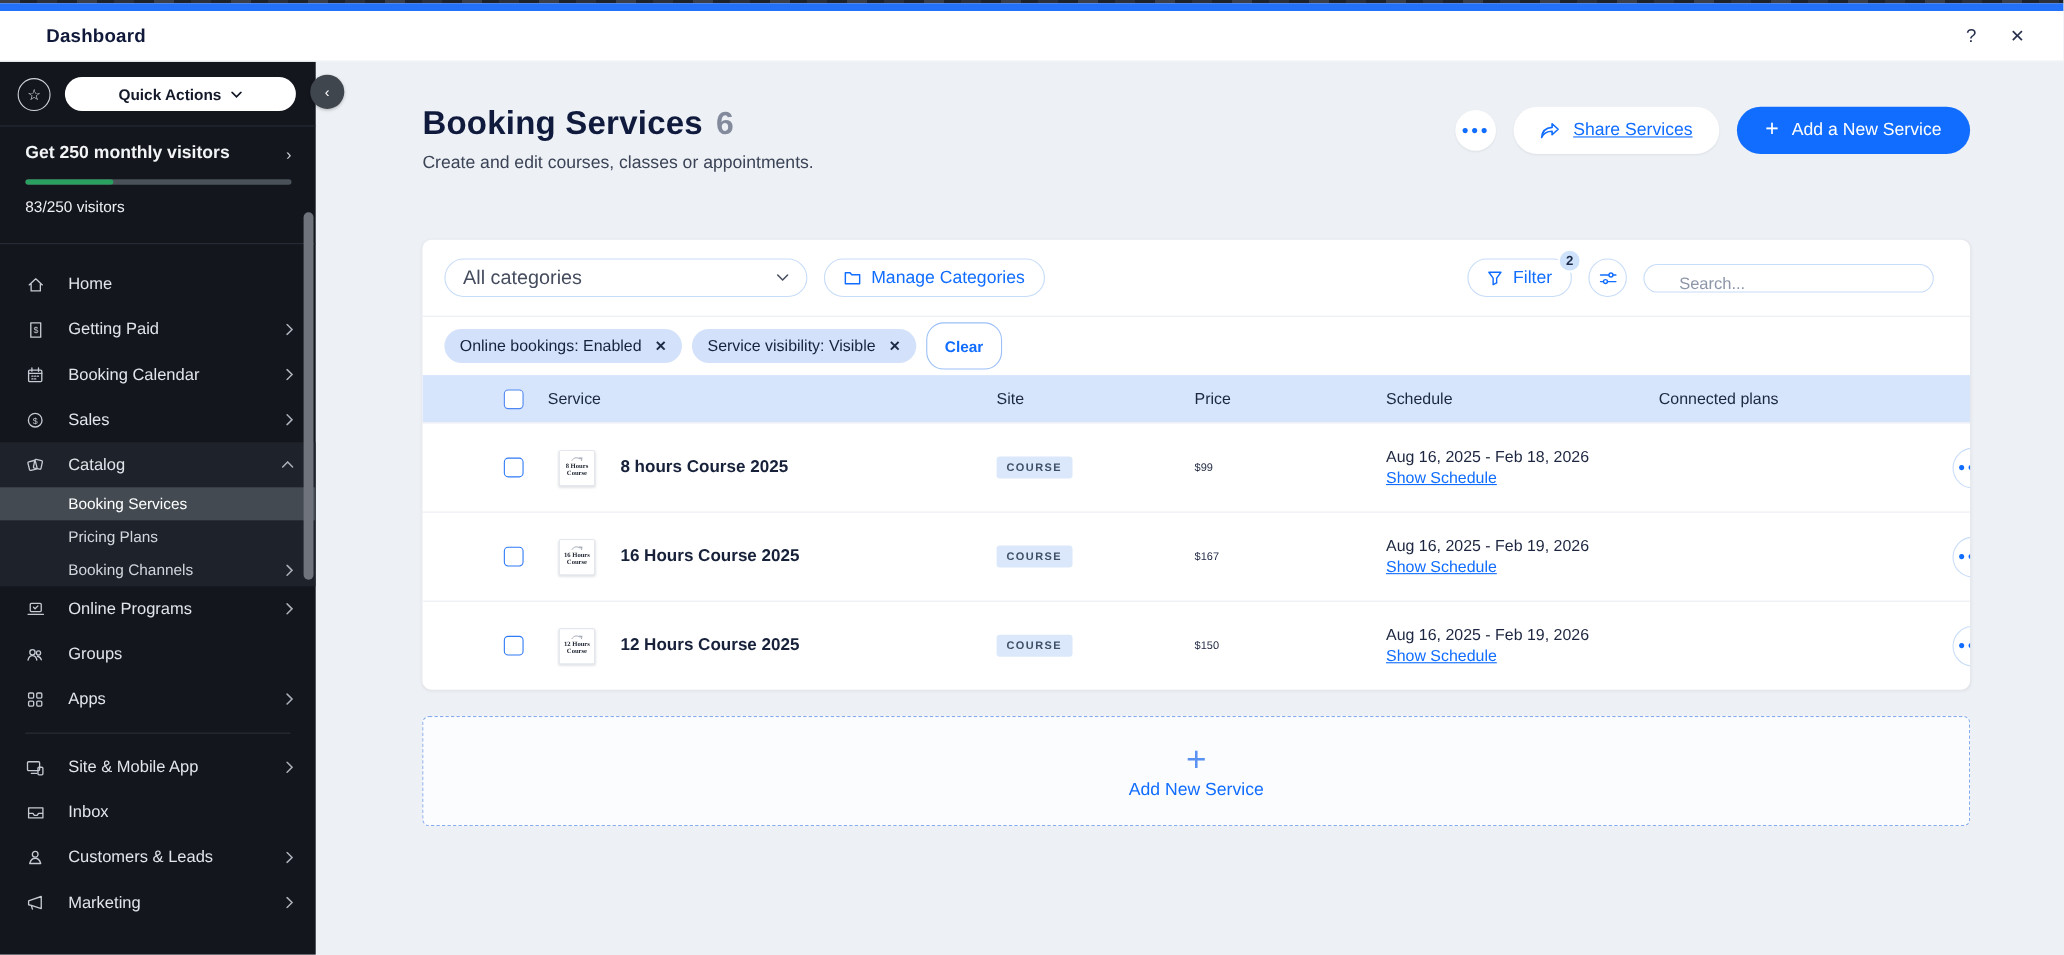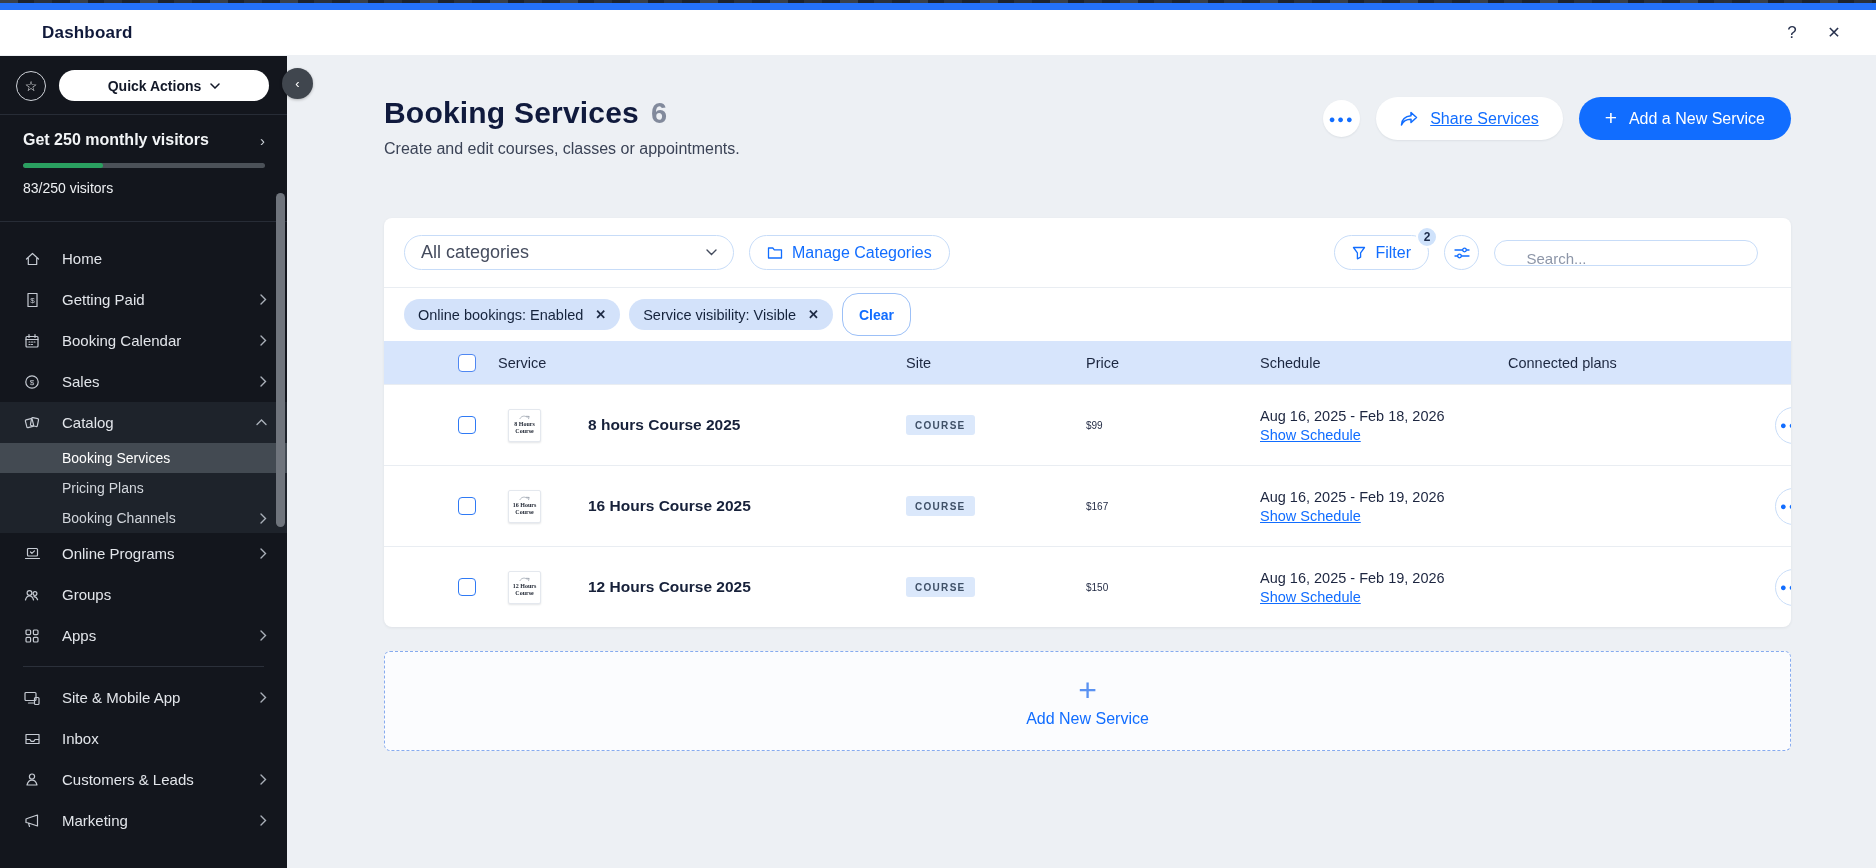--- a/index.html
+++ b/index.html
@@ -80,21 +80,21 @@
 
   .grid { display:grid; grid-template-columns:67px 408px 180px 174px 248px 240px 90px; align-items:center;padding-left:47px; }
   .thead { height:43px; background:#d7e5fc; font-size:14.5px; color:#1c2740; }
   .cb { width:18px; height:18px; background:#fff; border:1.5px solid #4f87f2; border-radius:4px; margin-left:27px; cursor:pointer; }
   .row { height:81px; border-top:1px solid #e9edf2; }
   .row .cb { border-color:#2f7af5; }
   .svc-cell { display:flex; align-items:center; gap:23px; padding-left:10px; }
   .thumb { width:33px; height:33px; background:#fff; border:1px solid #e4e8ee; border-radius:2px; box-shadow:0 1px 2px rgba(22,45,61,.12); display:flex; flex-direction:column; align-items:center; justify-content:center; line-height:1.15; flex:0 0 33px; }
   .thumb .mark { color:#9aa2ad; margin-bottom:1px; display:flex; }
   .thumb .t { font-family:"Liberation Serif", serif; font-size:6px; font-weight:bold; color:#1c2330; white-space:nowrap; }
-  .svc-title { font-size:15.5px; font-weight:bold; color:#17213a;margin-left:24px; }
+  .svc-title { font-size:15.5px; font-weight:bold; color:#17213a; }
   .type-badge { display:inline-block; background:#dbe8fb; color:#3f5067; font-size:10px; font-weight:bold; letter-spacing:1.3px; padding:5px 9px 4px; border-radius:3px; }
   .price { font-size:10px; color:#1d2640; }
   .sched-line { font-size:14.5px; color:#1d2640; margin-bottom:3px; }
   .sched-link { font-size:14.5px; color:#116dff; text-decoration:underline; cursor:pointer; }
   .row-more { width:37px; height:37px; border:1px solid #c9ddf8; border-radius:50%; background:#fff; color:#116dff; font-size:11px; letter-spacing:2px; display:flex; align-items:center; justify-content:center; cursor:pointer; justify-self:center; }
 
   .add-box { margin-top:24px; width:1407px; height:100px; border:1px dashed #87abef; border-radius:6px; background:#fbfcfe; display:flex; flex-direction:column; align-items:center; justify-content:center; gap:4px; cursor:pointer; }
   .add-box .plus { font-size:32px; font-weight:normal; color:#5a92f2; line-height:1; }
   .add-box .lbl { font-size:16px; color:#116dff; }
 </style>

